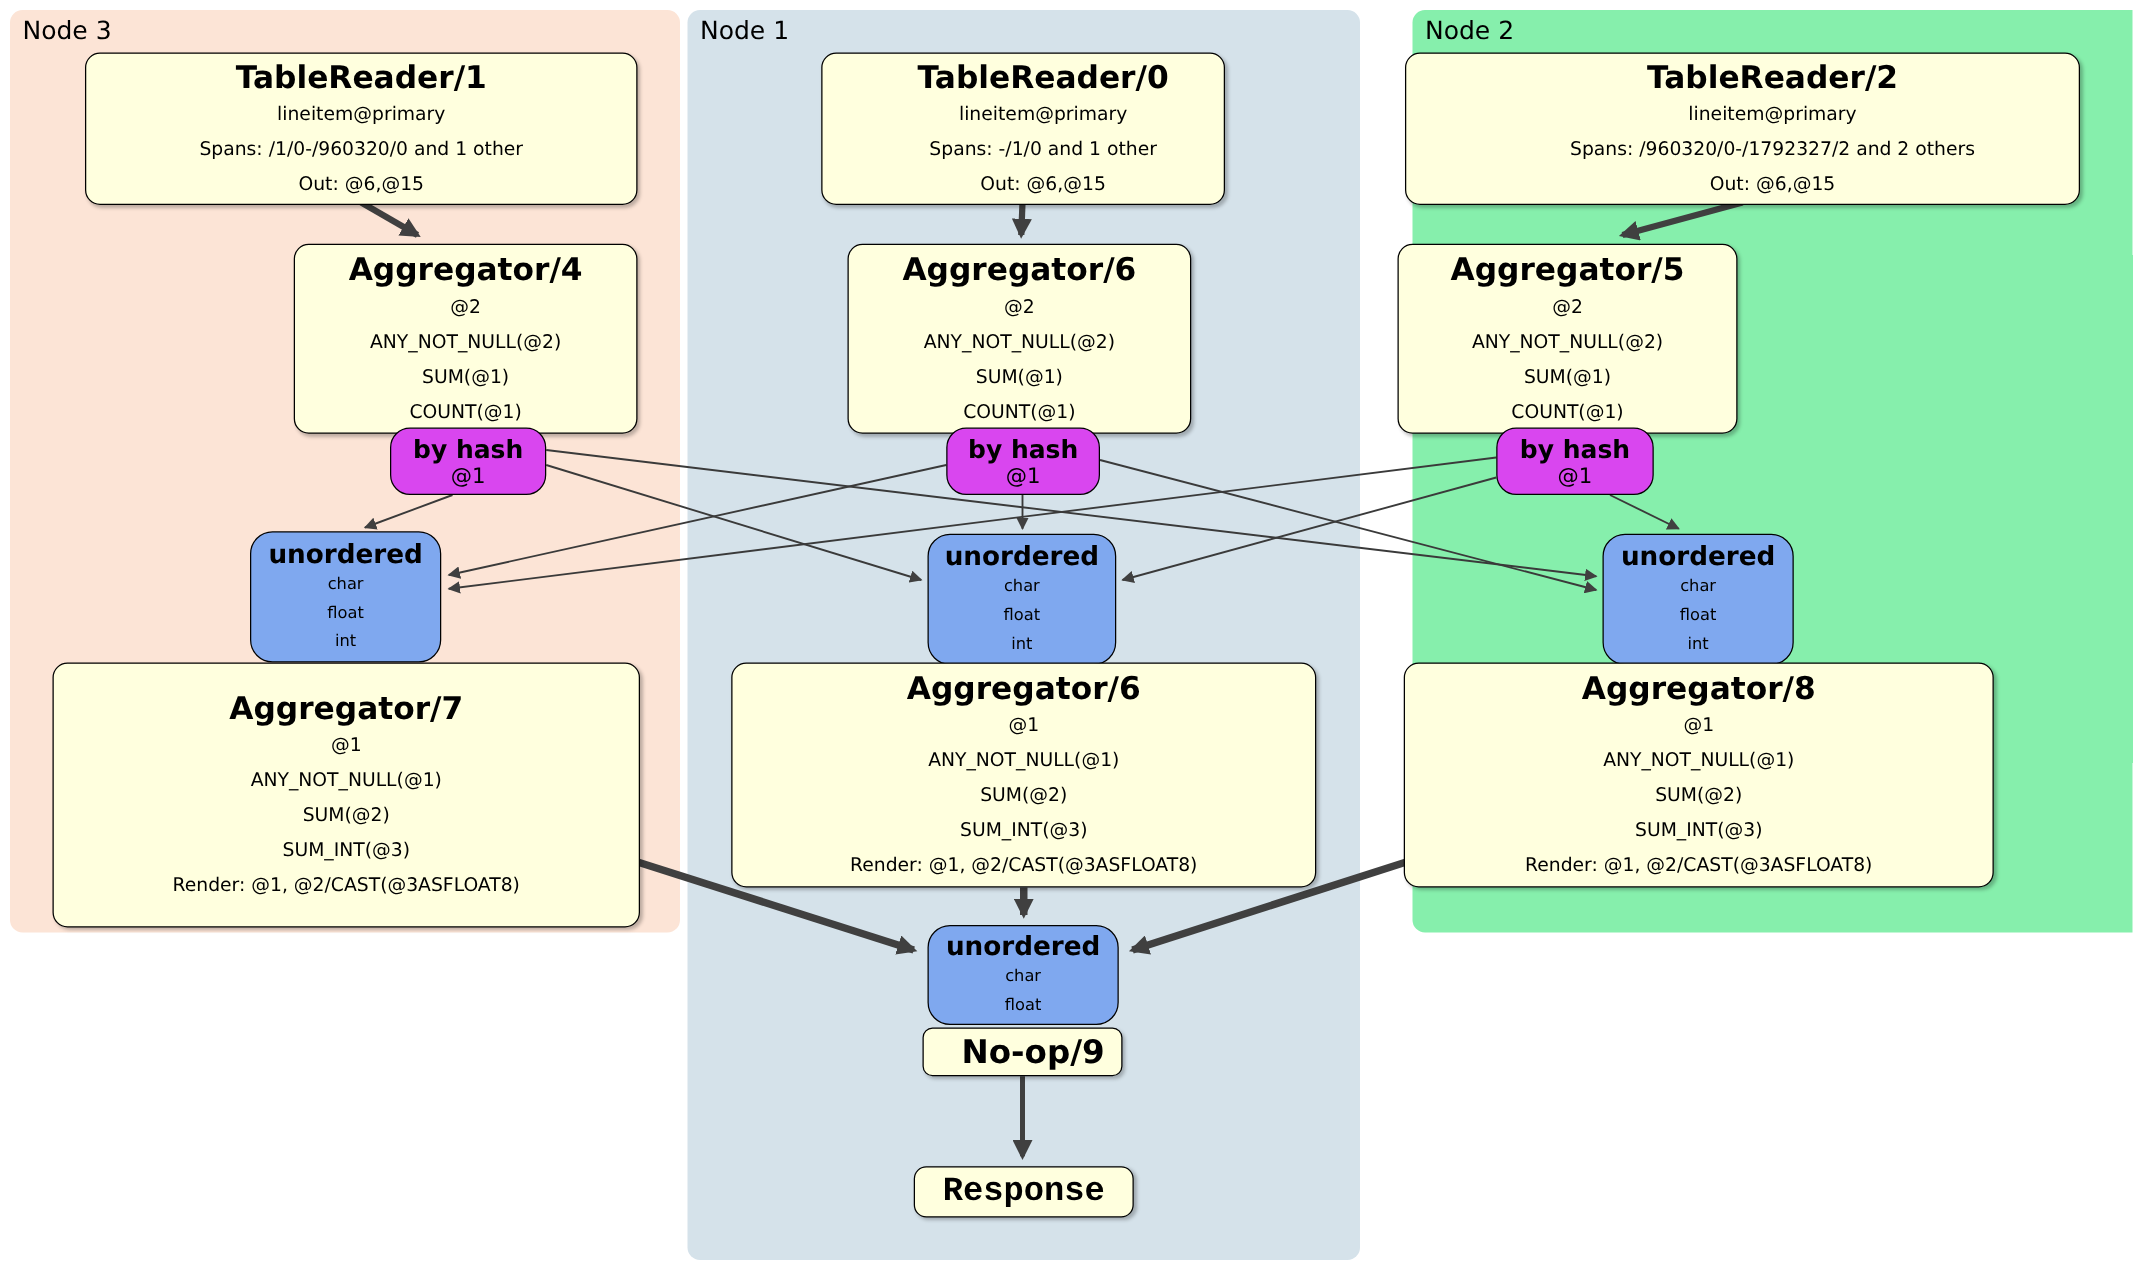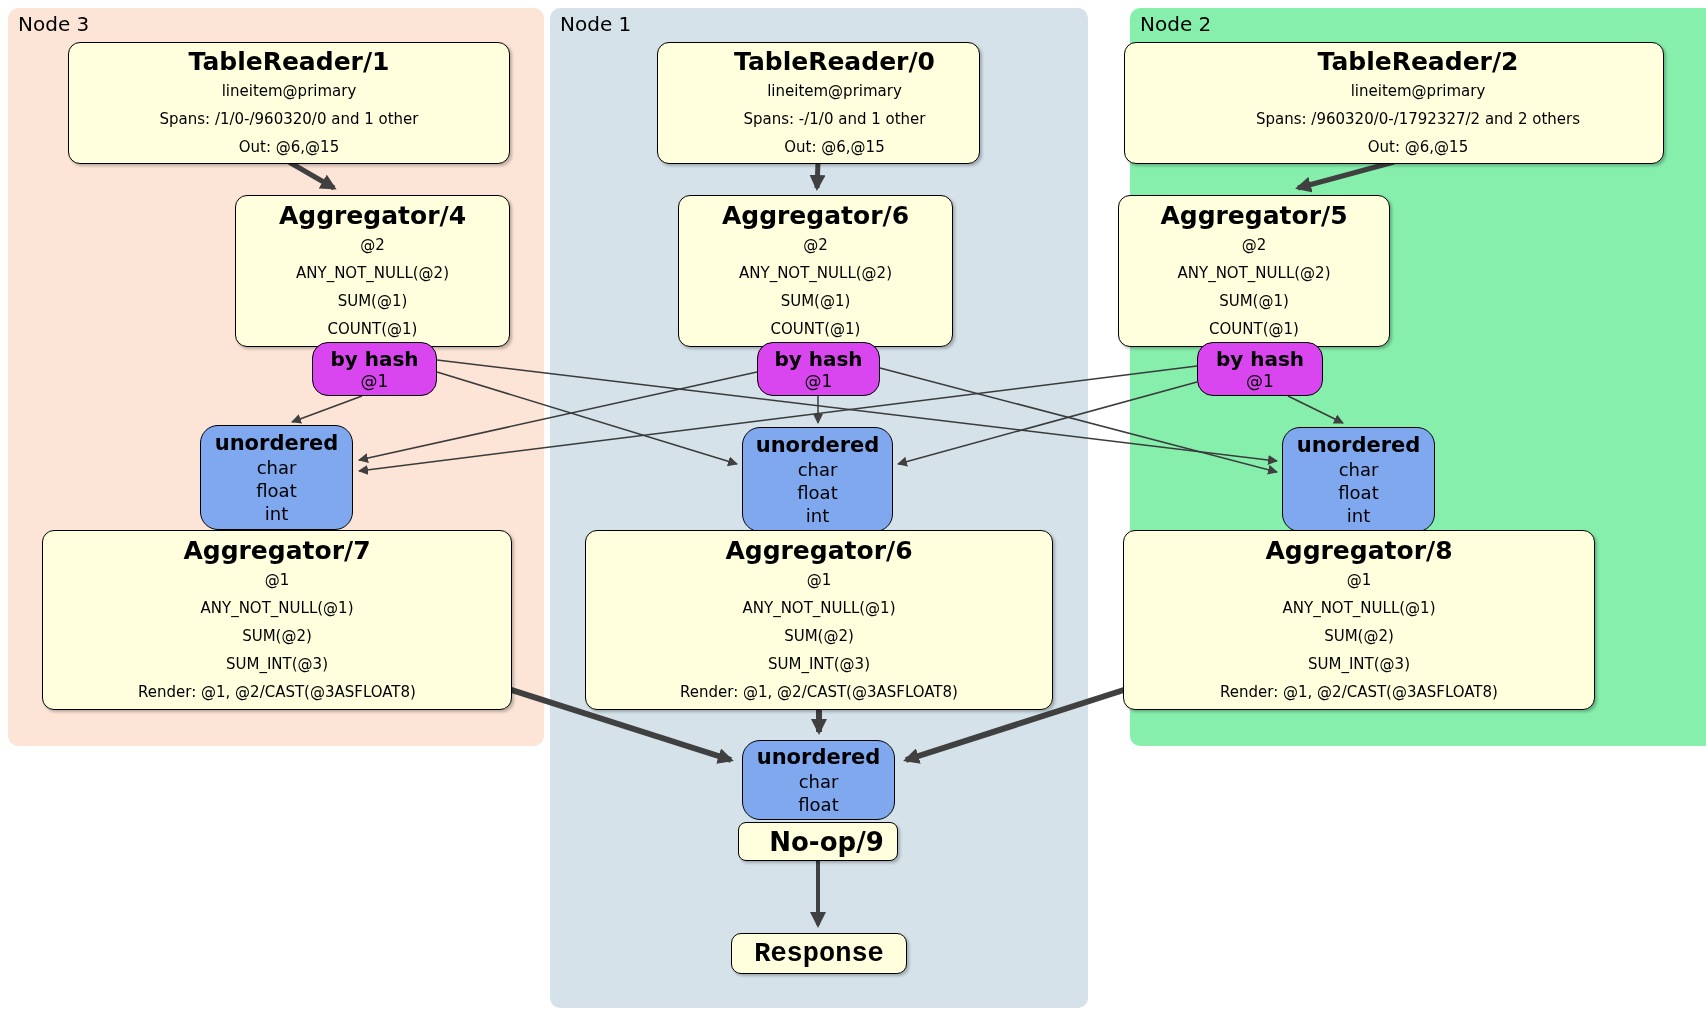--- a/index.html
+++ b/index.html
@@ -16,21 +16,21 @@
     text-align:center;border:1.6px solid #000;
   }
   .yellow{background:#FFFFDE;border-radius:12px;box-shadow:2px 2px 3px rgba(0,0,0,0.25);}
   .orange{background:#d946ef;border-radius:16px;}
   .blue{background:#7FA8EF;border-radius:18px;}
   .box-title{font-weight:bold;font-size:25px;line-height:31px;white-space:nowrap;}
   .box-line{font-size:15px;line-height:28px;white-space:nowrap;}
   .router .box-title{font-size:20px;line-height:24px;}
   .router .box-line{font-size:17px;line-height:21px;}
   .sync .box-title{font-size:21px;line-height:26px;}
-  .sync .box-line{font-size:18px;line-height:23px;}
+  .sync .box-line{font-size:13px;line-height:23px;}
   .small-title{font-weight:bold;font-size:26px;line-height:30px;white-space:nowrap;}
 </style>
 </head>
 <body>
 
 <div id="canvas">
 
   <div class="panel" style="left:8px;top:8px;width:536px;height:738px;background:#FCE4D6;">
     <div class="panel-label">Node 3</div>
   </div>
@@ -146,21 +146,21 @@
     <div class="box-line">float</div>
     <div class="box-line">int</div>
   </div>
   <div class="node-box blue sync" style="left:1282px;top:427px;width:153px;height:105px;">
     <div class="box-title">unordered</div>
     <div class="box-line">char</div>
     <div class="box-line">float</div>
     <div class="box-line">int</div>
   </div>
 
-  <div class="node-box yellow" style="left:42px;top:530px;width:470px;height:180px;">
+  <div class="node-box yellow" style="left:42px;top:530px;width:470px;height:212px;">
     <div class="box-title">Aggregator/7</div>
     <div class="box-line">@1</div>
     <div class="box-line">ANY_NOT_NULL(@1)</div>
     <div class="box-line">SUM(@2)</div>
     <div class="box-line">SUM_INT(@3)</div>
     <div class="box-line">Render: @1, @2/CAST(@3ASFLOAT8)</div>
   </div>
   <div class="node-box yellow" style="left:585px;top:530px;width:468px;height:180px;">
     <div class="box-title">Aggregator/6</div>
     <div class="box-line">@1</div>

